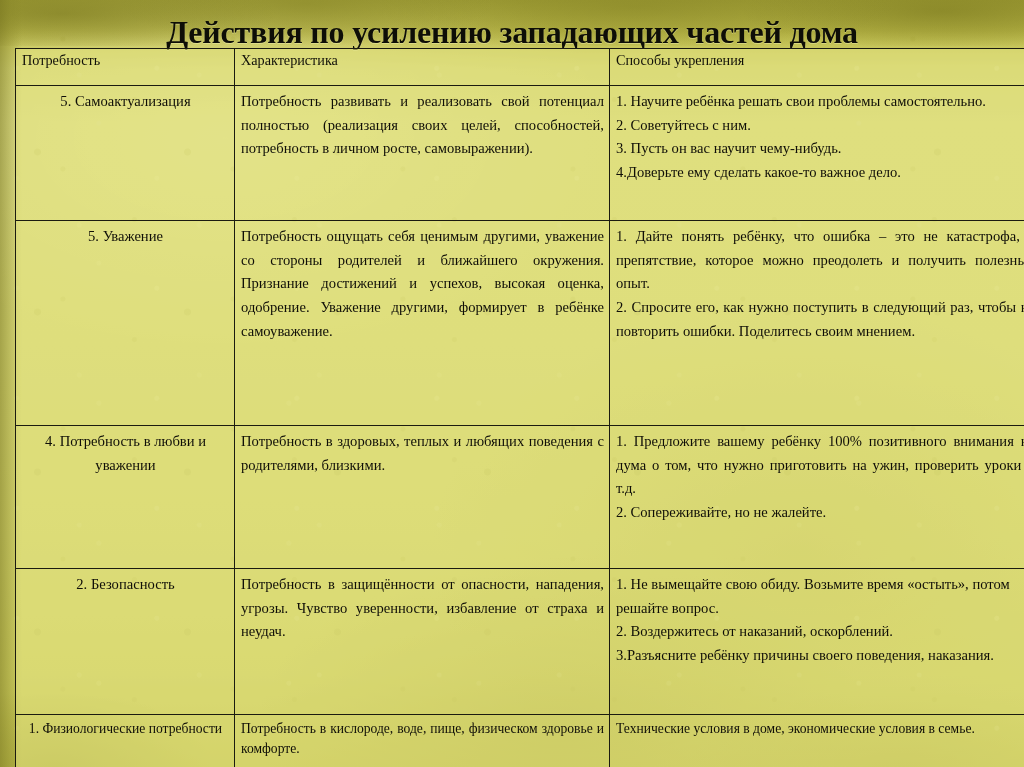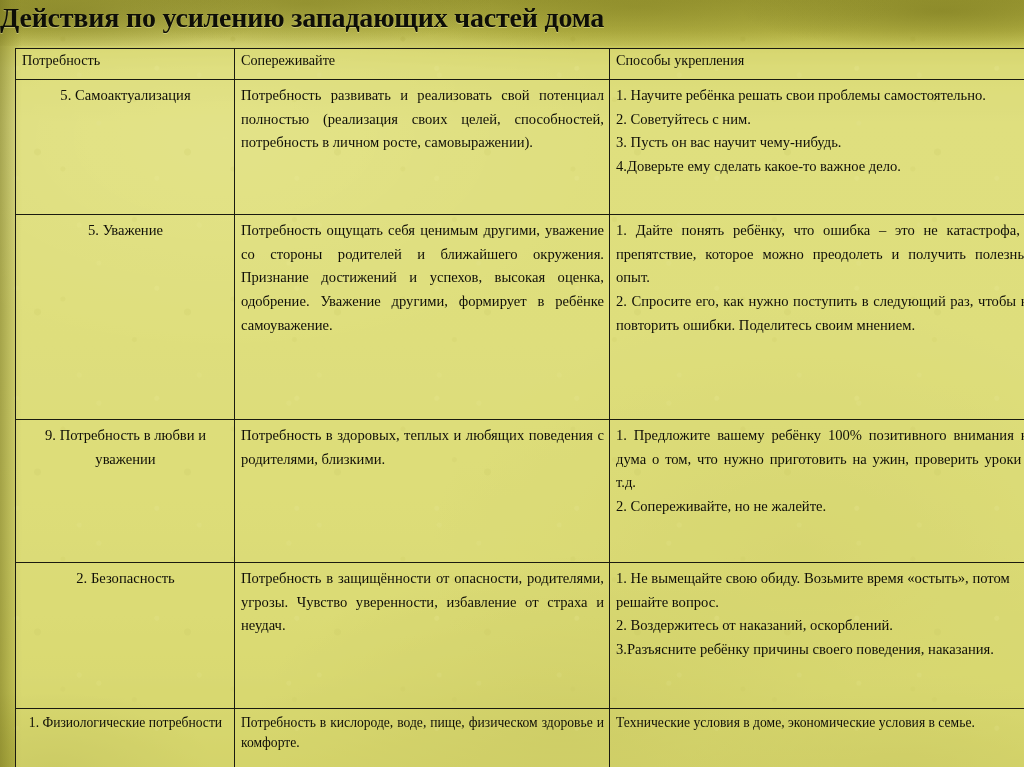--- a/index.html
+++ b/index.html
@@ -51,22 +51,23 @@
     position:absolute;left:0;bottom:0;width:300px;height:130px;pointer-events:none;
     background:radial-gradient(ellipse 75% 85% at 18% 100%, rgba(150,150,50,.45), rgba(150,150,50,0) 70%);
   }
   .patch-br{
     position:absolute;right:0;bottom:0;width:420px;height:120px;pointer-events:none;
     background:radial-gradient(ellipse 70% 90% at 70% 100%, rgba(165,160,55,.40), rgba(165,160,55,0) 72%);
   }
 
   
   #title{
-    position:absolute;left:0;top:2px;width:1024px;
-    font-size:28px;font-weight:bold;color:#0e0e07;
+    position:absolute;left:0;top:14px;width:1024px;
+    text-align:center;
+    font-size:32px;font-weight:bold;color:#0e0e07;
     letter-spacing:-.2px;
     text-shadow:0 1px 0 rgba(255,255,200,.35);
     white-space:nowrap;
   }
 
   
   #tbl-wrap{
     position:absolute;left:15px;top:48px;width:991px;height:716px;
   }
   table{
@@ -83,21 +84,21 @@
     font-size:14.6px;
     line-height:1.62;
     text-align:justify;
     text-justify:inter-word;
     background:rgba(226,226,126,.30);
   }
   td.c0{width:207px;text-align:center;}
   td.c1{width:363px;}
   td.c2{width:419px;}
   tr.head td{
-    height:24px;line-height:1.2;padding-top:3px;padding-bottom:3px;
+    height:24px;line-height:1.2;padding-top:3px;padding-bottom:9px;
     text-align:left;font-size:14.2px;
   }
   tr.r1 td{height:126px;}
   tr.r2 td{height:196px;}
   tr.r3 td{height:134px;}
   tr.r4 td{height:137px;}
   tr.r5 td{height:56px;font-size:13.6px;line-height:1.5;}
   td p{margin:0;}
   td p + p{margin-top:0;}
   .nojust{text-align:left;}
@@ -111,21 +112,21 @@
   <div class="patch-br"></div>
 </div>
 
 <div id="title">Действия по усилению западающих частей дома</div>
 
 <div id="tbl-wrap">
 <table>
   <tbody>
         <tr class="head">
     <td class="c0">Потребность</td>
-    <td class="c1">Сопереживайте</td>
+    <td class="c1">Характеристика</td>
     <td class="c2">Способы укрепления</td>
   </tr>
 
   <tr class="r1">
     <td class="c0 nojust">5. Самоактуализация</td>
     <td class="c1">Потребность развивать и реализовать свой потенциал полностью (реализация своих целей, способностей, потребность в личном росте, самовыражении).</td>
     <td class="c2 nojust">
       <p class="just" style="text-align:justify">1. Научите ребёнка решать свои проблемы самостоятельно.</p>
       <p>2. Советуйтесь с ним.</p>
       <p>3. Пусть он вас научит чему-нибудь.</p>
@@ -136,31 +137,31 @@
   <tr class="r2">
     <td class="c0 nojust">5. Уважение</td>
     <td class="c1">Потребность ощущать себя ценимым другими, уважение со стороны родителей и ближайшего окружения. Признание достижений и успехов, высокая оценка, одобрение. Уважение другими, формирует в ребёнке самоуважение.</td>
     <td class="c2">
       <p>1. Дайте понять ребёнку, что ошибка – это не катастрофа, а препятствие, которое можно преодолеть и получить полезный опыт.</p>
       <p>2. Спросите его, как нужно поступить в следующий раз, чтобы не повторить ошибки. Поделитесь своим мнением.</p>
     </td>
   </tr>
 
   <tr class="r3">
-    <td class="c0">9. Потребность в любви и уважении</td>
+    <td class="c0">4. Потребность в любви и уважении</td>
     <td class="c1">Потребность в здоровых, теплых и любящих поведения с родителями, близкими.</td>
     <td class="c2">
       <p>1. Предложите вашему ребёнку 100% позитивного внимания не дума о том, что нужно приготовить на ужин, проверить уроки и т.д.</p>
       <p class="nojust">2. Сопереживайте, но не жалейте.</p>
     </td>
   </tr>
 
   <tr class="r4">
     <td class="c0 nojust">2. Безопасность</td>
-    <td class="c1">Потребность в защищённости от опасности, родителями, угрозы. Чувство уверенности, избавление от страха и неудач.</td>
+    <td class="c1">Потребность в защищённости от опасности, нападения, угрозы. Чувство уверенности, избавление от страха и неудач.</td>
     <td class="c2">
       <p class="nojust">1. Не вымещайте свою обиду. Возьмите время «остыть», потом решайте вопрос.</p>
       <p class="nojust">2. Воздержитесь от наказаний, оскорблений.</p>
       <p>3.Разъясните ребёнку причины своего поведения, наказания.</p>
     </td>
   </tr>
 
   <tr class="r5">
     <td class="c0">1. Физиологические потребности</td>
     <td class="c1">Потребность в кислороде, воде, пище, физическом здоровье и комфорте.</td>

